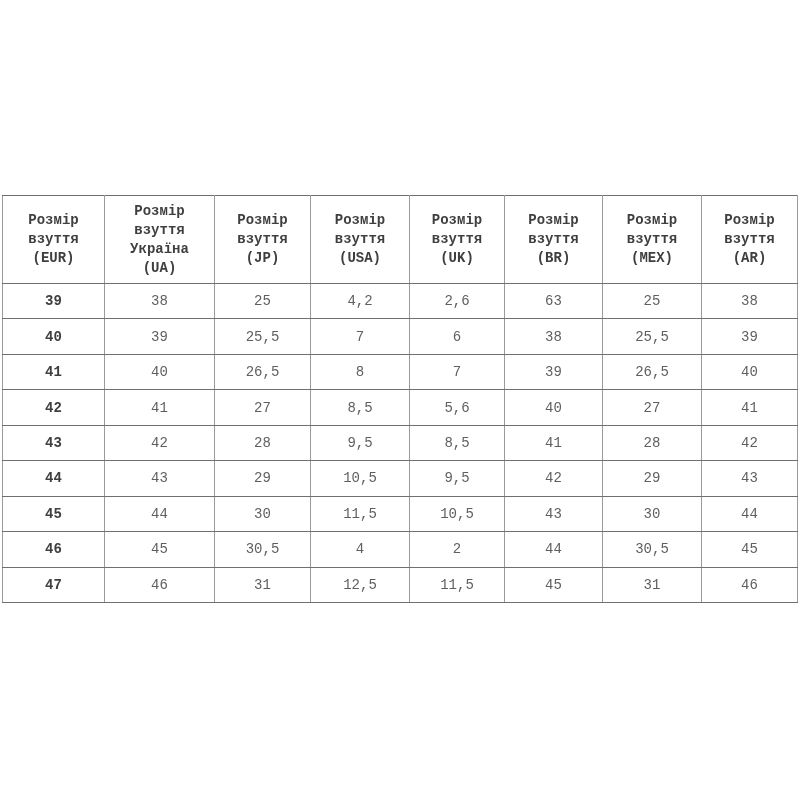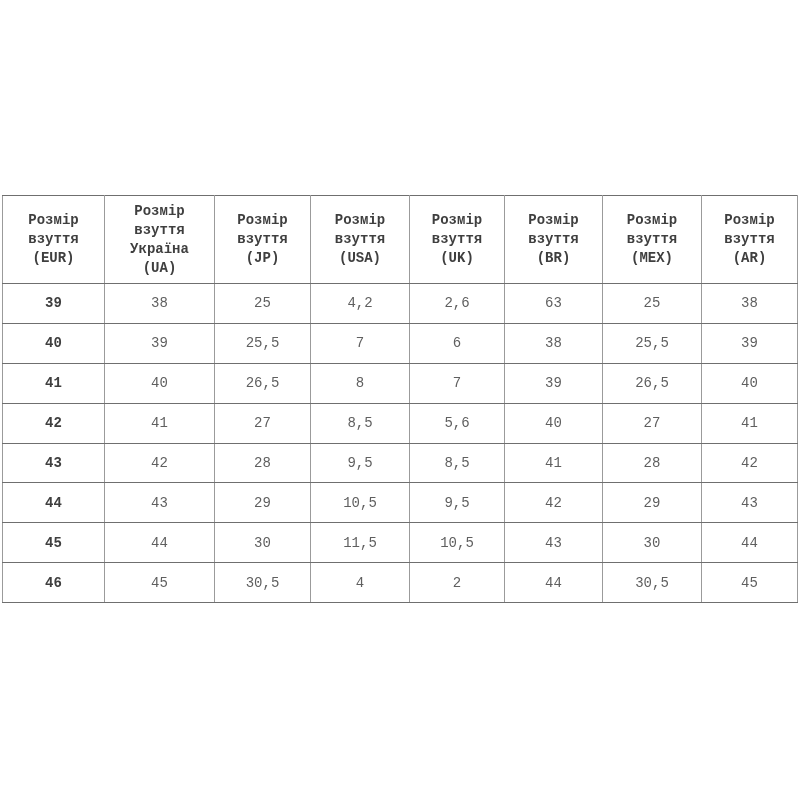--- a/index.html
+++ b/index.html
@@ -180,15 +180,25 @@
         <tr>
           <td>46</td>
           <td>45</td>
           <td>30,5</td>
           <td>4</td>
           <td>2</td>
           <td>44</td>
           <td>30,5</td>
           <td>45</td>
         </tr>
+        <tr>
+          <td>47</td>
+          <td>46</td>
+          <td>31</td>
+          <td>12,5</td>
+          <td>11,5</td>
+          <td>45</td>
+          <td>31</td>
+          <td>46</td>
+        </tr>
       </tbody>
   </table>
 </div>
 
 </body></html>

